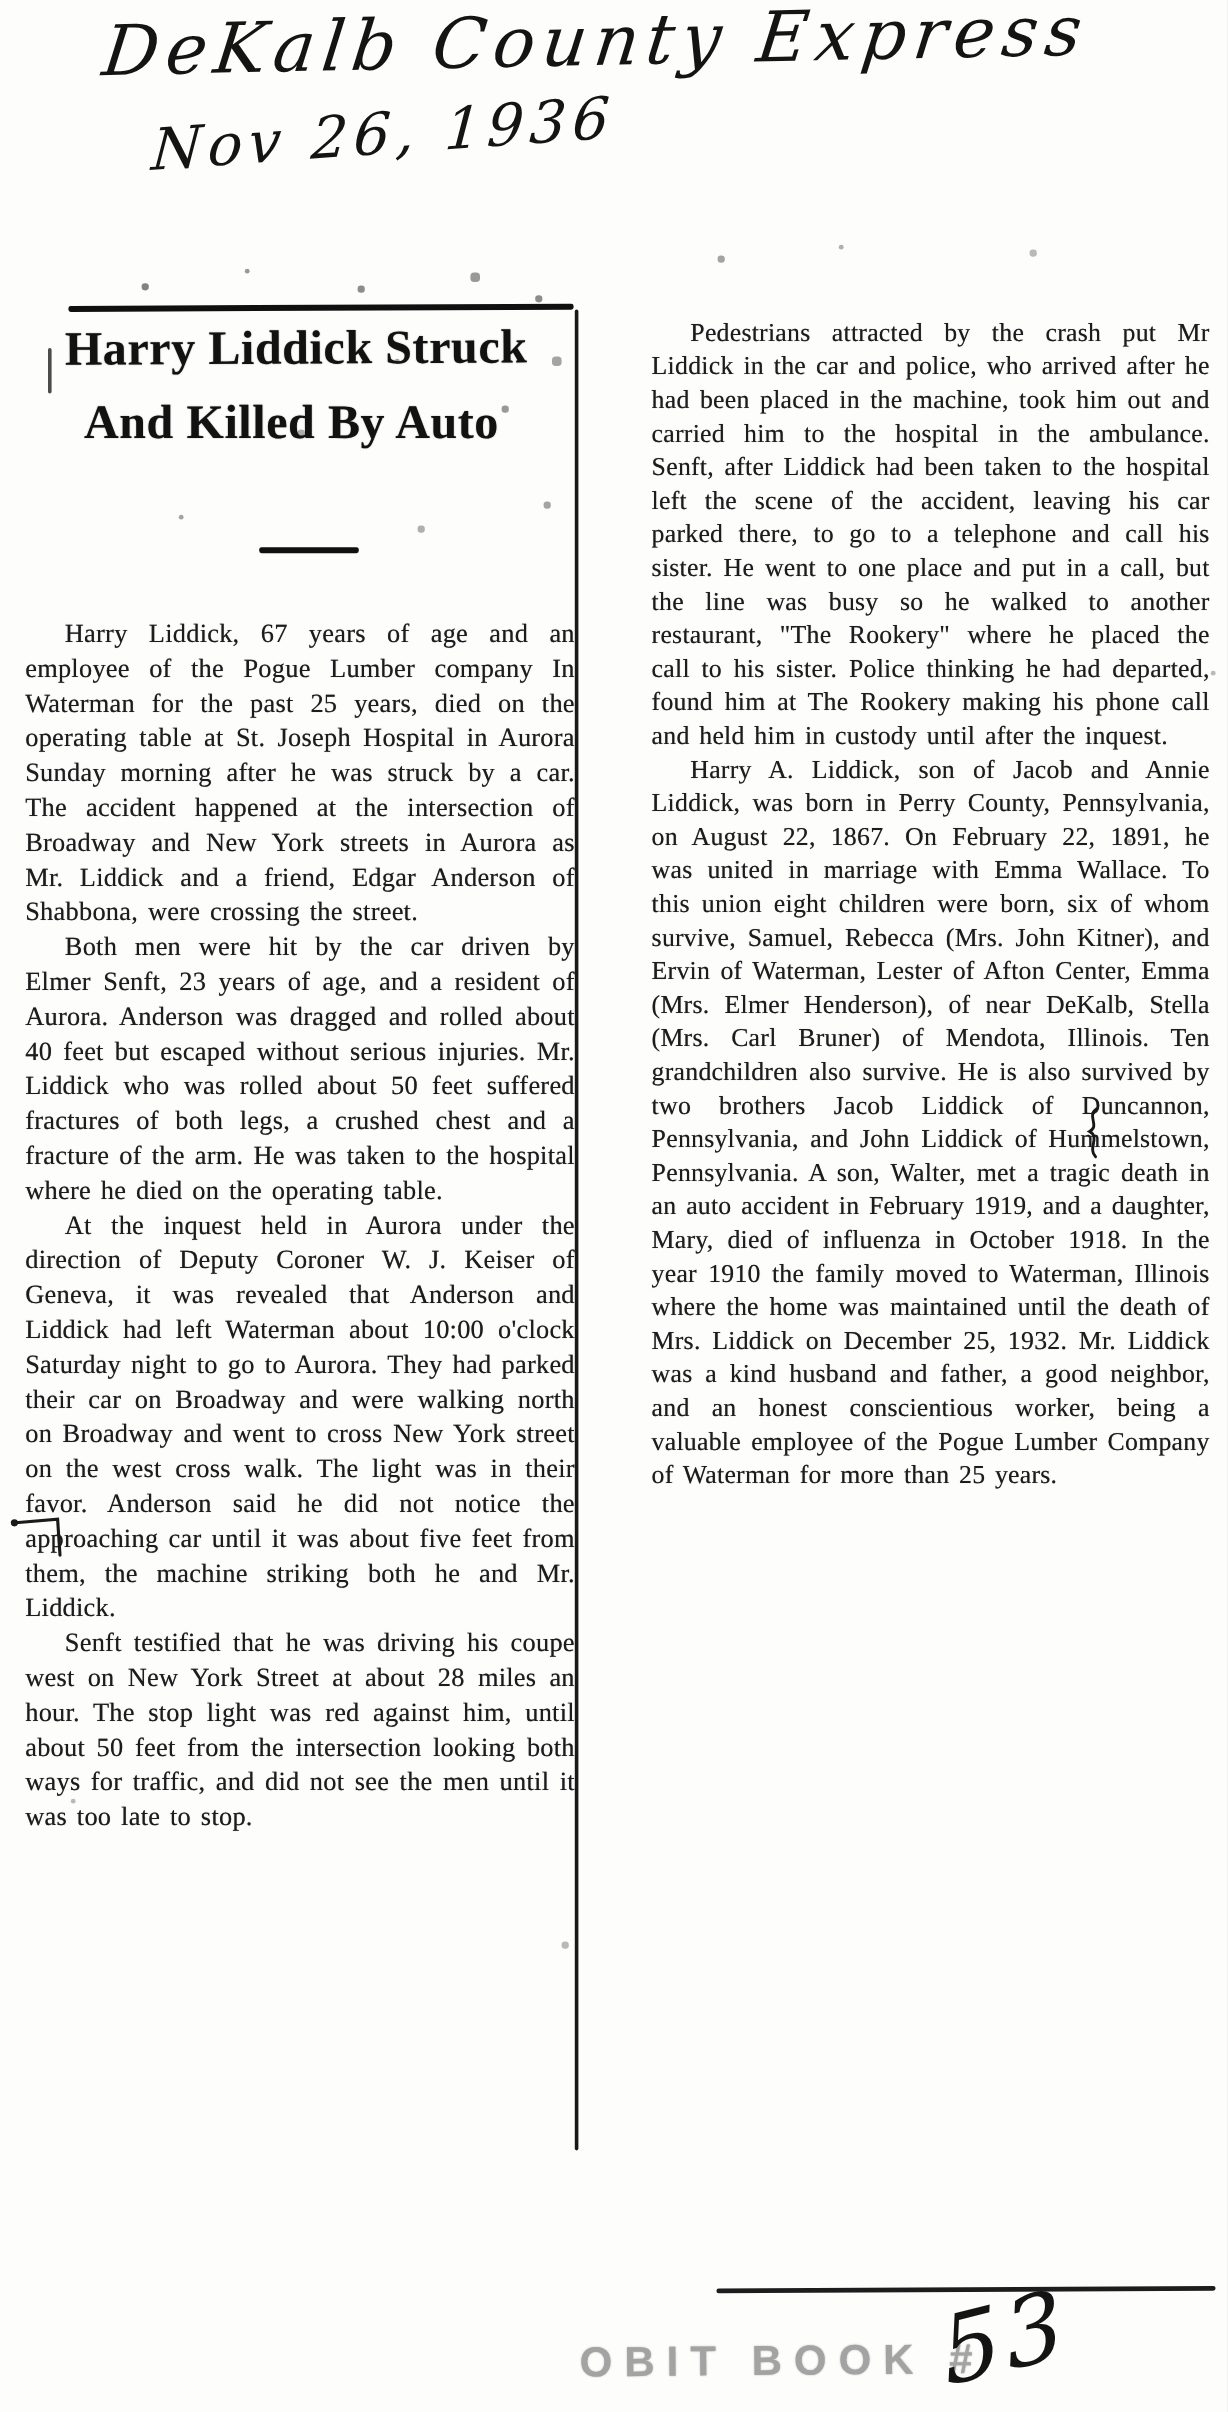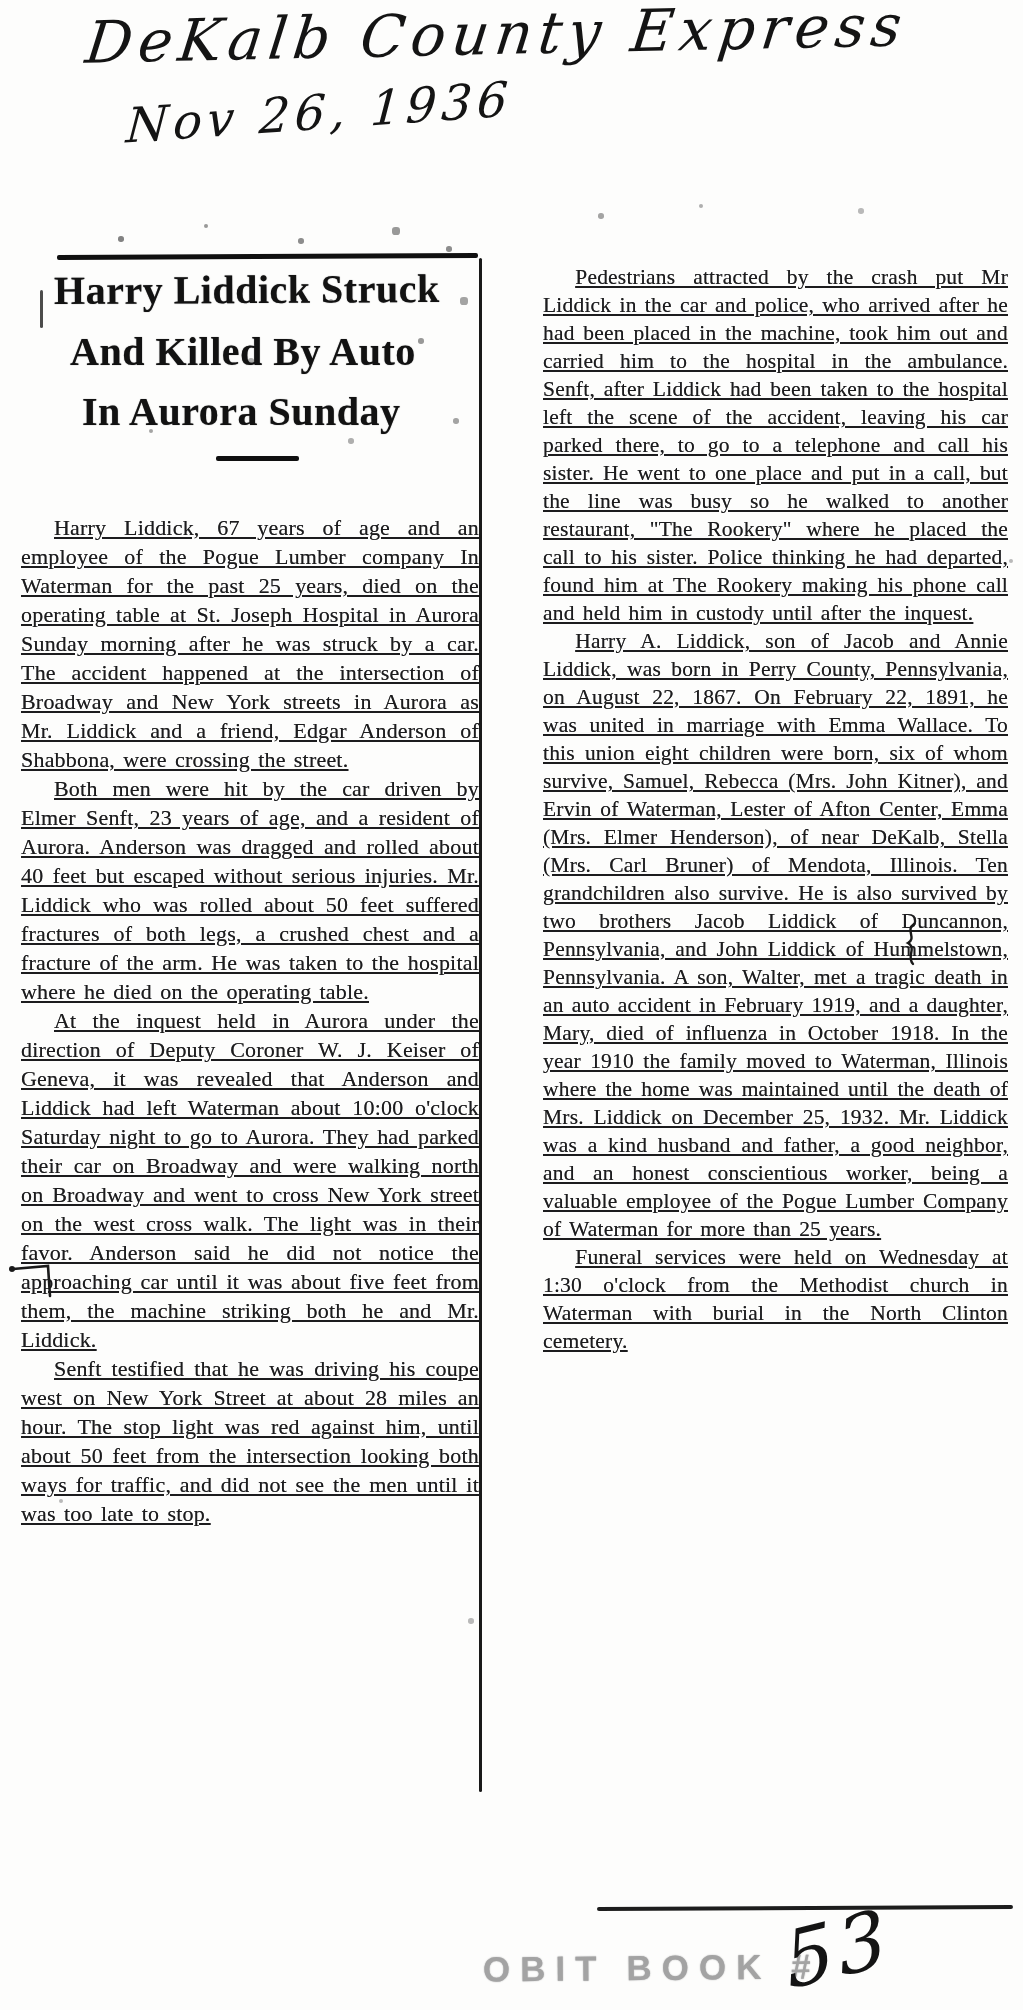--- a/index.html
+++ b/index.html
@@ -47,21 +47,21 @@
     font-size:40px;
     letter-spacing:0.5px;
     color:#121212;
     text-shadow:0 0 1px rgba(10,10,10,.55);
     white-space:nowrap;
   }
   .hl1{left:54px;top:266px;transform:rotate(-0.3deg);}
   .hl2{left:70px;top:328px;font-family:Liberation Serif, serif;}
   .hl3{left:82px;top:388px;}
   
-  .col{position:absolute;text-align:justify;text-decoration:underline;}
+  .col{position:absolute;text-align:justify;}
   .col p{
     margin:0;
     text-indent:1.5em;
     word-spacing:2.5px;
     letter-spacing:0.2px;
     text-shadow:0 0 0.6px rgba(25,25,25,.65);
   }
   .col-left{left:21px;top:481px;width:458px;font-size:22px;line-height:29px;margin-top:32px;}
   .col-right{left:543px;top:263px;width:465px;font-size:21.5px;line-height:28px;}
   
@@ -115,33 +115,31 @@
   <div class="speckles"></div>
 
   <div class="rule headline-top-rule"></div>
   <div class="rule headline-left-tick"></div>
   <div class="rule headline-divider"></div>
   <div class="rule column-rule"></div>
   <div class="rule end-rule"></div>
 
   <div class="headline-line hl1">Harry Liddick Struck</div>
   <div class="headline-line hl2">And Killed By Auto</div>
-  <div class="headline-line hl3">In Aurora Sunday</div>
 
   <div class="col col-left">
     <p>Harry Liddick, 67 years of age and an employee of the Pogue Lumber company In Waterman for the past 25 years, died on the operating table at St. Joseph Hospital in Aurora Sunday morning after he was struck by a car. The accident happened at the intersection of Broadway and New York streets in Aurora as Mr. Liddick and a friend, Edgar Anderson of Shabbona, were crossing the street.</p>
     <p>Both men were hit by the car driven by Elmer Senft, 23 years of age, and a resident of Aurora. Anderson was dragged and rolled about 40 feet but escaped without serious injuries. Mr. Liddick who was rolled about 50 feet suffered fractures of both legs, a crushed chest and a fracture of the arm. He was taken to the hospital where he died on the operating table.</p>
     <p>At the inquest held in Aurora under the direction of Deputy Coroner W. J. Keiser of Geneva, it was revealed that Anderson and Liddick had left Waterman about 10:00 o'clock Saturday night to go to Aurora. They had parked their car on Broadway and were walking north on Broadway and went to cross New York street on the west cross walk. The light was in their favor. Anderson said he did not notice the approaching car until it was about five feet from them, the machine striking both he and Mr. Liddick.</p>
     <p>Senft testified that he was driving his coupe west on New York Street at about 28 miles an hour. The stop light was red against him, until about 50 feet from the intersection looking both ways for traffic, and did not see the men until it was too late to stop.</p>
   </div>
 
   <div class="col col-right">
     <p>Pedestrians attracted by the crash put Mr Liddick in the car and police, who arrived after he had been placed in the machine, took him out and carried him to the hospital in the ambulance. Senft, after Liddick had been taken to the hospital left the scene of the accident, leaving his car parked there, to go to a telephone and call his sister. He went to one place and put in a call, but the line was busy so he walked to another restaurant, "The Rookery" where he placed the call to his sister. Police thinking he had departed, found him at The Rookery making his phone call and held him in custody until after the inquest.</p>
     <p>Harry A. Liddick, son of Jacob and Annie Liddick, was born in Perry County, Pennsylvania, on August 22, 1867. On February 22, 1891, he was united in marriage with Emma Wallace. To this union eight children were born, six of whom survive, Samuel, Rebecca (Mrs. John Kitner), and Ervin of Waterman, Lester of Afton Center, Emma (Mrs. Elmer Henderson), of near DeKalb, Stella (Mrs. Carl Bruner) of Mendota, Illinois. Ten grandchildren also survive. He is also survived by two brothers Jacob Liddick of Duncannon, Pennsylvania, and John Liddick of Hummelstown, Pennsylvania. A son, Walter, met a tragic death in an auto accident in February 1919, and a daughter, Mary, died of influenza in October 1918. In the year 1910 the family moved to Waterman, Illinois where the home was maintained until the death of Mrs. Liddick on December 25, 1932. Mr. Liddick was a kind husband and father, a good neighbor, and an honest conscientious worker, being a valuable employee of the Pogue Lumber Company of Waterman for more than 25 years.</p>
-    <p>Funeral services were held on Wednesday at 1:30 o'clock from the Methodist church in Waterman with burial in the North Clinton cemetery.</p>
   </div>
 
   <div class="margin-arrow">
     <svg width="52" height="46" viewBox="0 0 52 46">
       <circle cx="4" cy="11" r="3" fill="#1a1a1a"></circle>
       <polyline points="5,11 40,8 42,38" fill="none" stroke="#1a1a1a" stroke-width="2.6" stroke-linecap="round"></polyline>
     </svg>
   </div>
   <div class="brace-mark">
     <svg width="20" height="44" viewBox="0 0 20 44">

